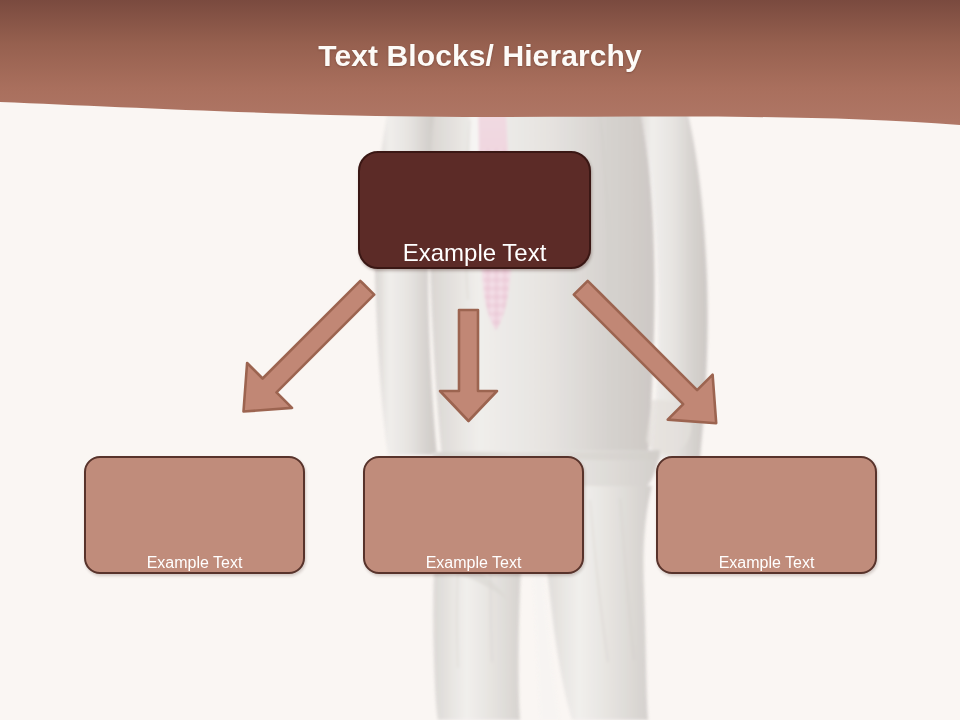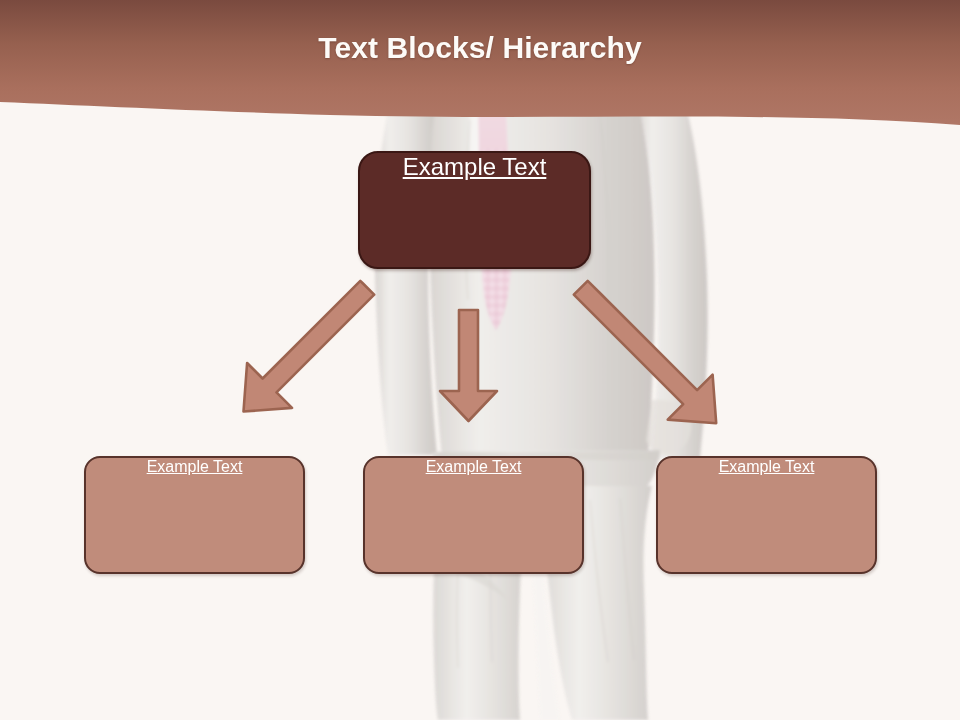--- a/index.html
+++ b/index.html
@@ -27,21 +27,21 @@
   
   #header-banner {
     position: absolute;
     left: 0; top: 0;
     width: 960px;
     height: 132px;
     z-index: 2;
   }
   #title-text {
     position: absolute;
-    left: 0; top: 0;
+    left: 0; top: 8px;
     width: 960px;
     height: 96px;
     z-index: 3;
     display: flex;
     align-items: center;
     justify-content: center;
     color: #FDFBF8;
     font-size: 30px;
     letter-spacing: 0.1px;
     white-space: nowrap;
@@ -57,26 +57,25 @@
     z-index: 4;
     pointer-events: none;
   }
 
   
   .node {
     position: absolute;
     z-index: 5;
     box-sizing: border-box;
     display: flex;
-    align-items: flex-start;
+    align-items: flex-end;
     justify-content: center;
     text-align: center;
     border-radius: 16px;
     color: #FFFFFF;
-    text-decoration: underline;
   }
   .node-top {
     left: 358px; top: 151px;
     width: 233px; height: 118px;
     background: #5C2B27;
     border: 2.5px solid #3A1714;
     font-size: 24px;
     border-radius: 20px;
     box-shadow: 1px 2px 3px rgba(55,25,20,0.30);
   }

